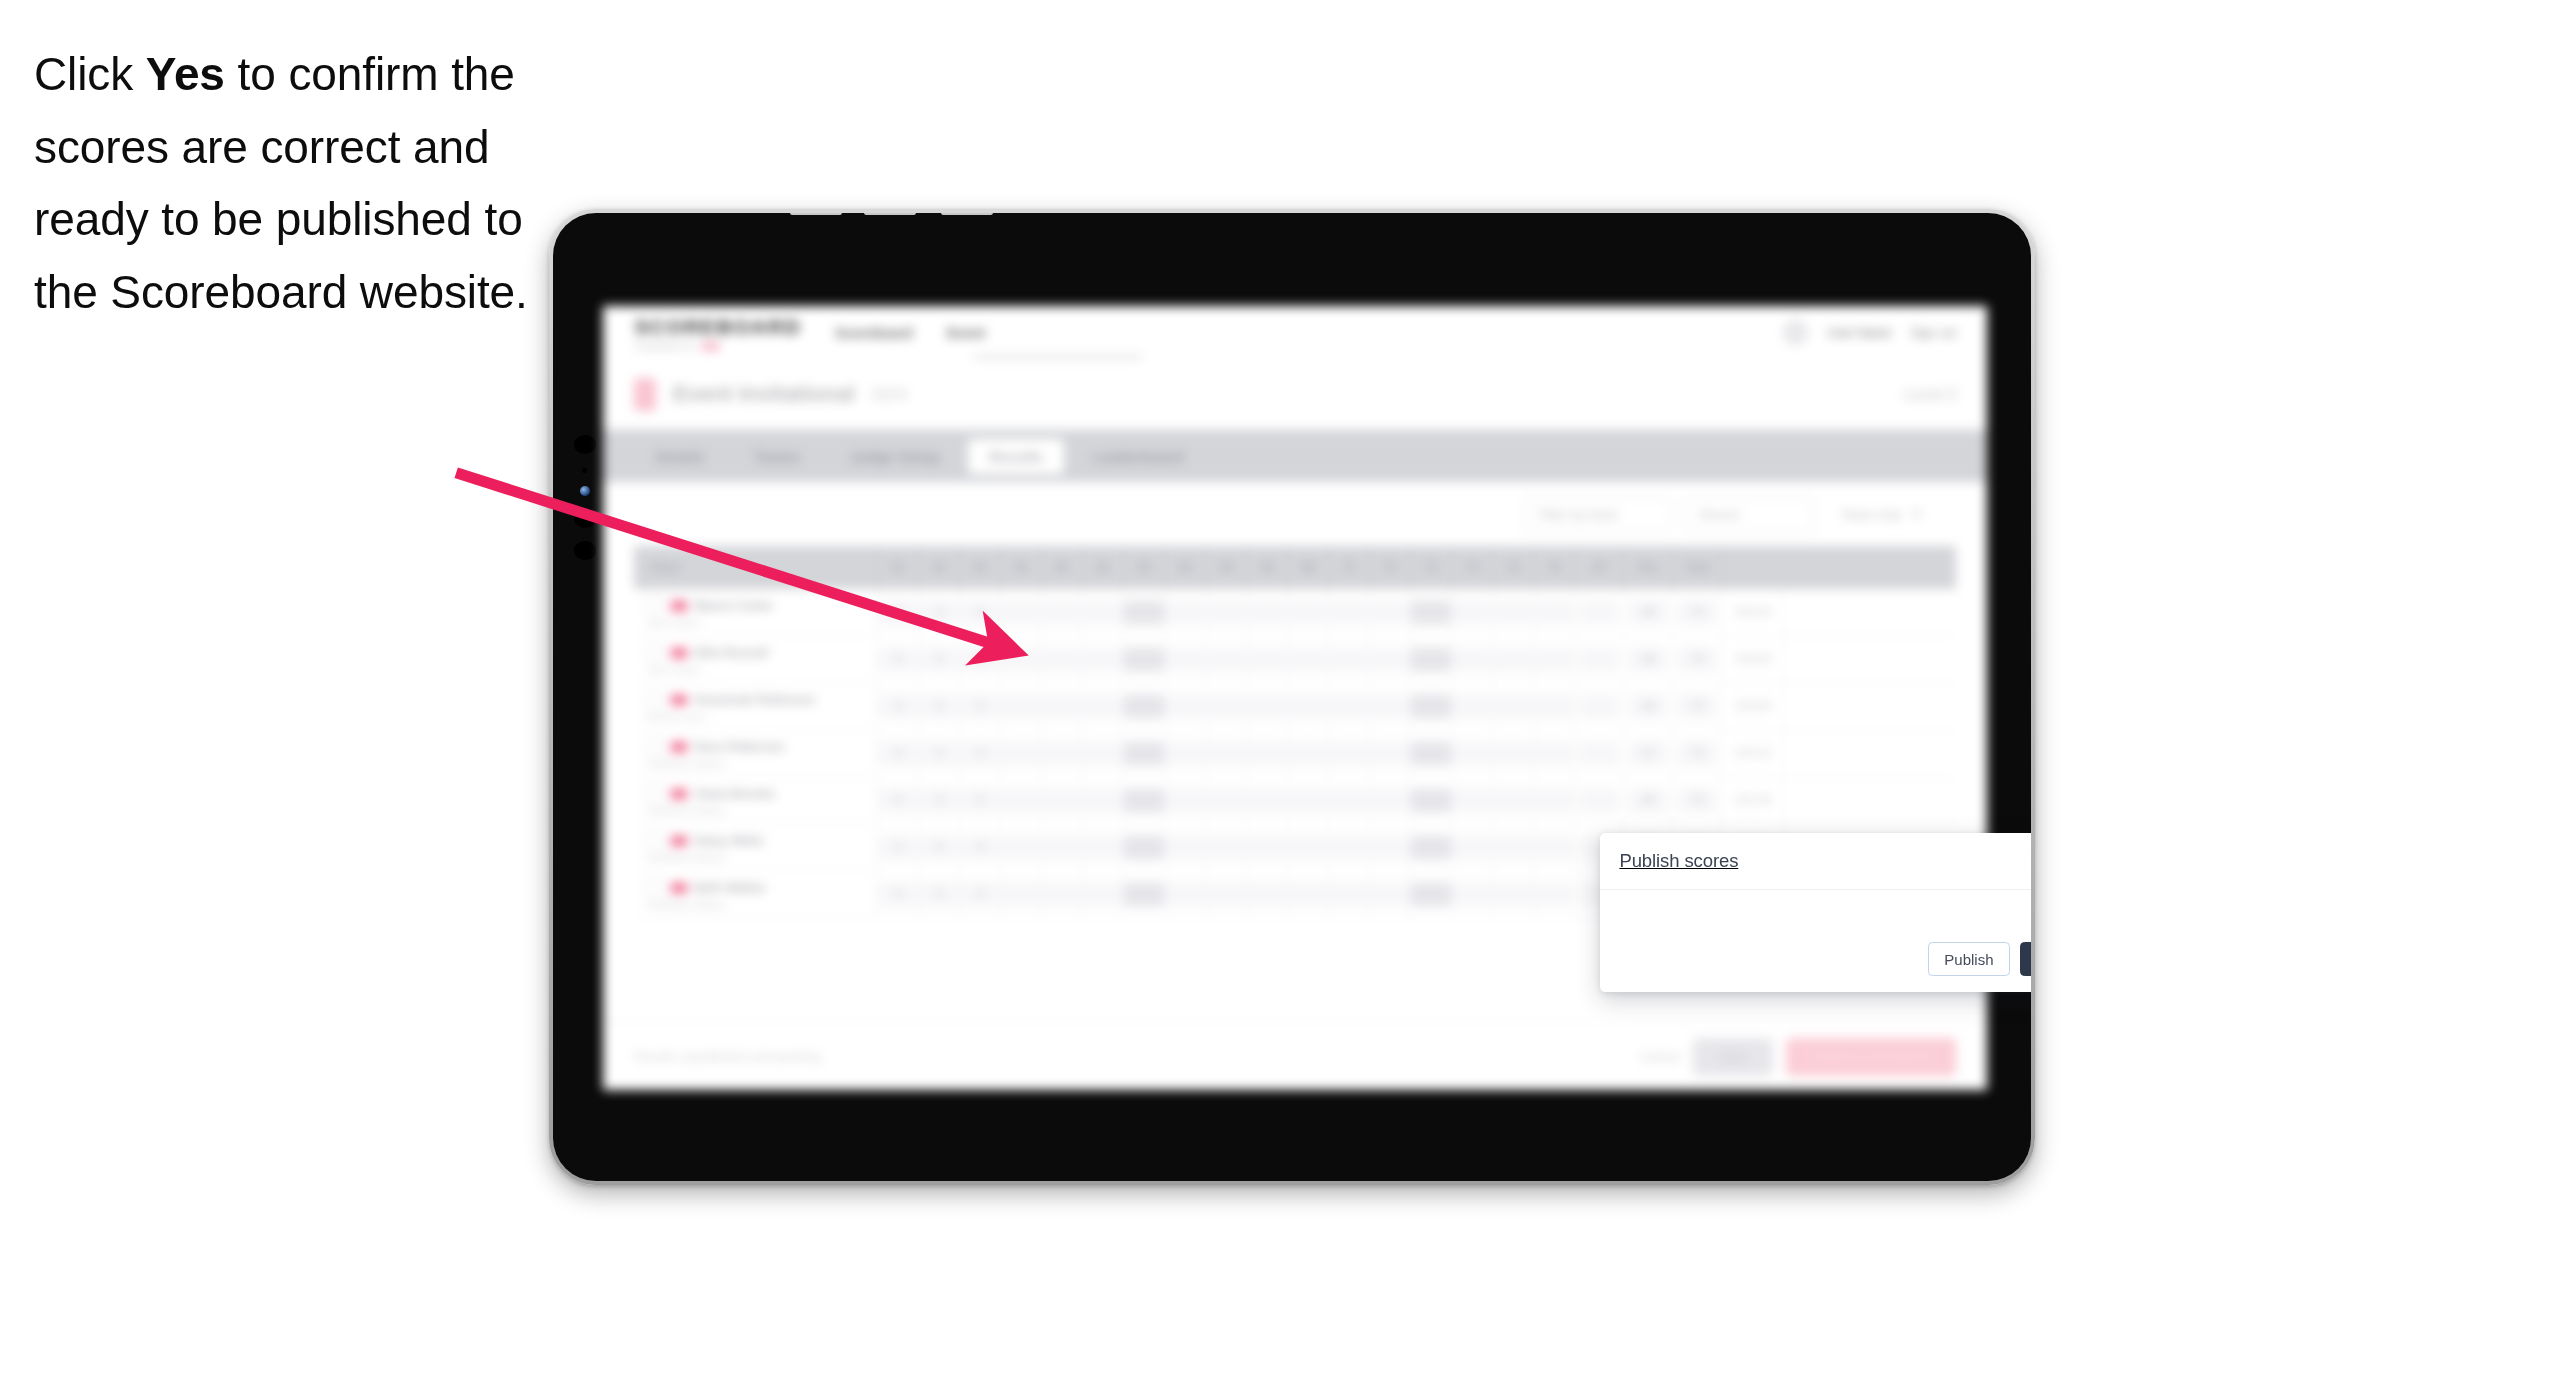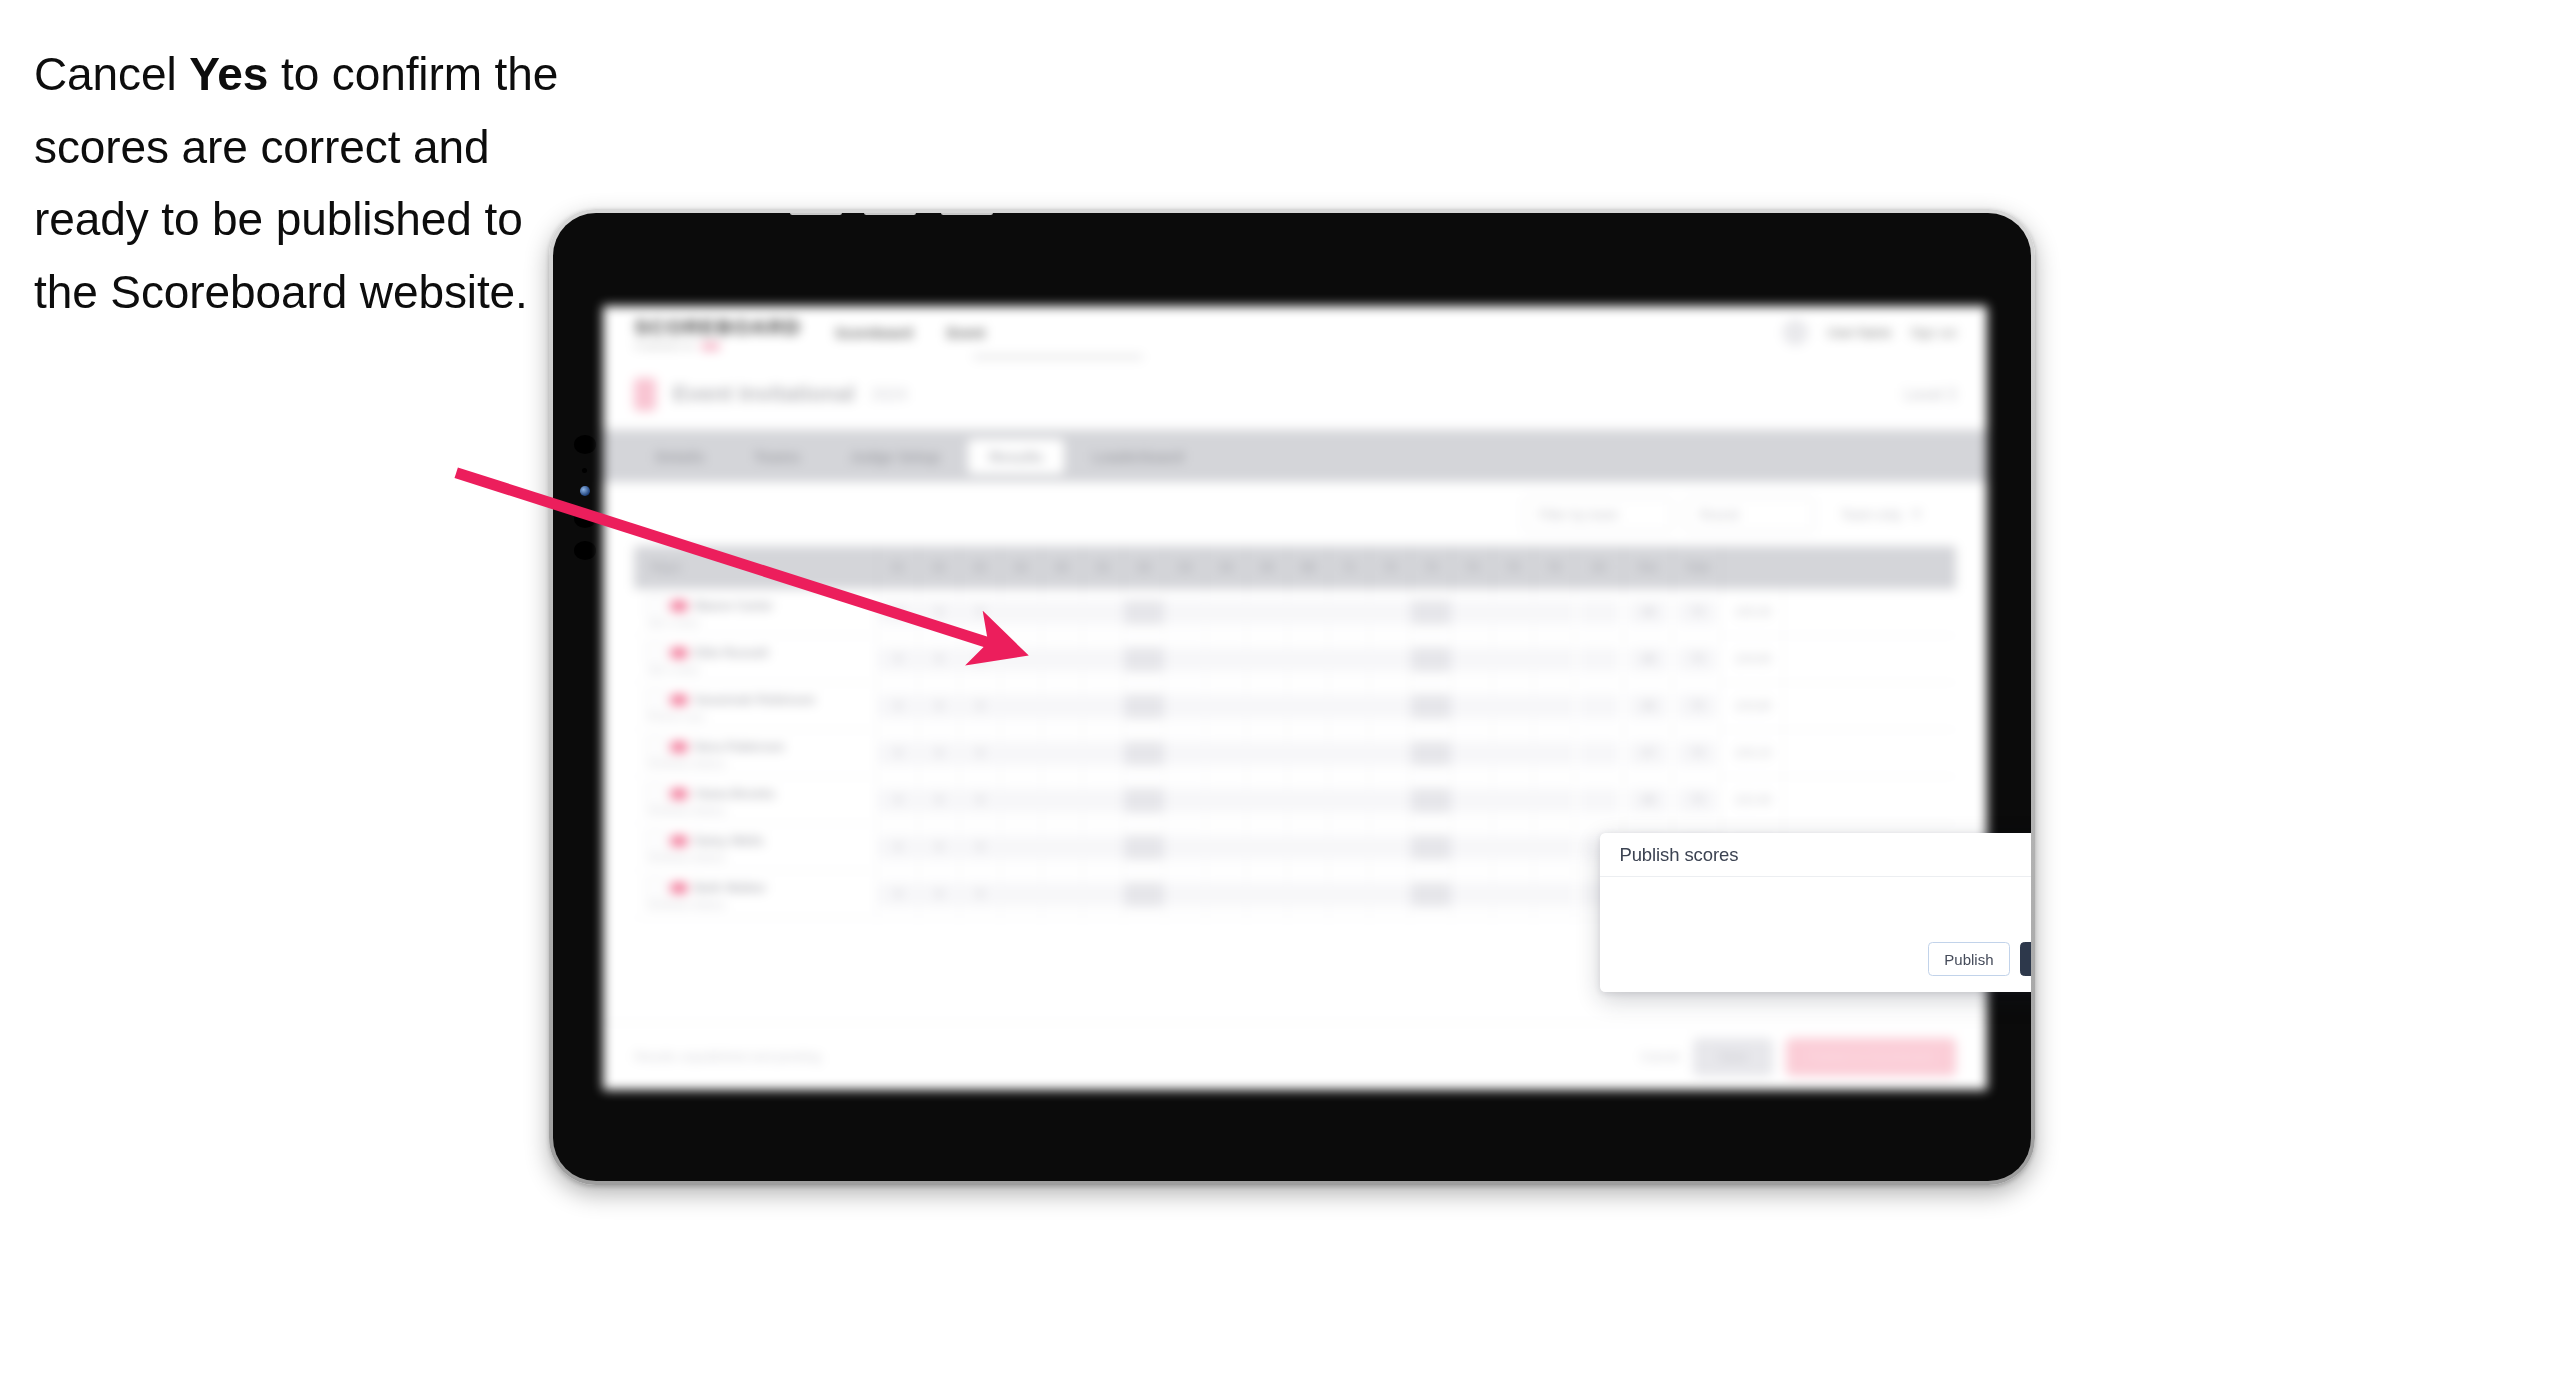--- a/index.html
+++ b/index.html
@@ -269,25 +269,26 @@
     top: 620px;
     width: 495px;
     height: 159px;
     background: #ffffff;
     border-radius: 5.2px;
     box-shadow: 0 7.4px 25px rgba(25,30,45,0.20), 0 1.5px 6px rgba(25,30,45,0.10);
     z-index: 40;
   }
   #modal-head {
     position: relative;
-    height: 44px;
+    height: 57px;
     display: flex;
     align-items: center;
     padding: 0 19px;
     border-bottom: 0.7px solid #eceef1;
+    text-decoration: underline;
   }
   #modal-title {
     font-size: 18.5px;
     color: #3c4352;
     font-weight: 400;
     letter-spacing: -0.1px;
   }
   #modal-body {
     padding: 18px 19px 0 19px;
     font-size: 14px;
@@ -322,21 +323,21 @@
     color: #ffffff;
     min-width: 53px;
   }
 </style>
 </head>
 <body>
 
 <div id="stage">
 
   <div id="caption">
-    <span>Cancel </span><b>Yes</b><span> to confirm the scores are correct and ready to be published to the Scoreboard website.</span>
+    <span>Click </span><b>Yes</b><span> to confirm the scores are correct and ready to be published to the Scoreboard website.</span>
   </div>
 
   <div id="tablet">
     <div id="tablet-inner">
 
       <div class="top-btn" style="left:237px;width:52px;"></div>
       <div class="top-btn" style="left:311px;width:52px;"></div>
       <div class="top-btn" style="left:388px;width:52px;"></div>
 
       <div id="camera-cluster">

